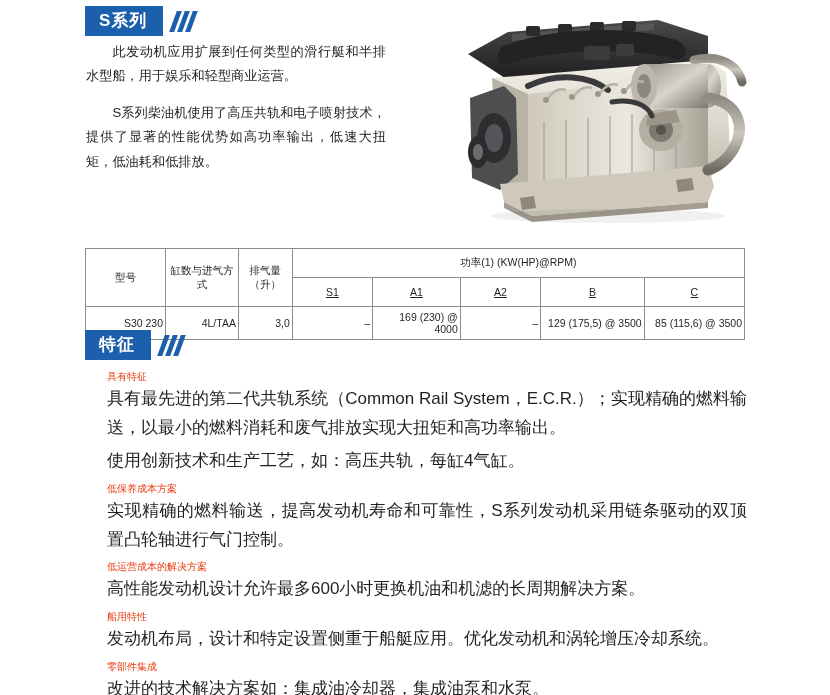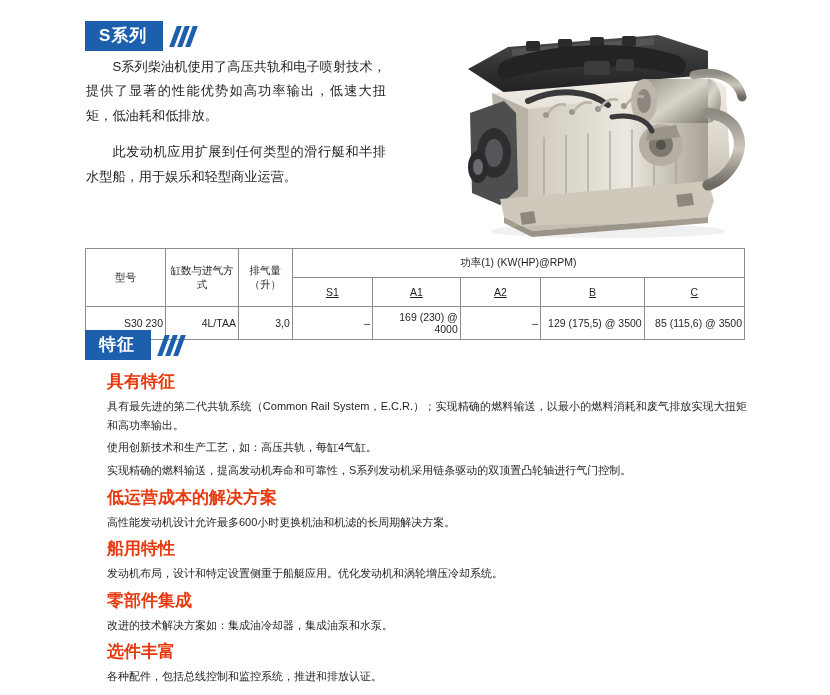--- a/index.html
+++ b/index.html
@@ -51,21 +51,20 @@
   .banner-stripes i:nth-child(2) { opacity: 1; }
   .banner-stripes i:nth-child(3) { opacity: 1; }
 
   
   .top {
     position: absolute;
     left: 0;
     top: 0;
     width: 830px;
     height: 235px;
-    margin-top: 15px;
   }
   .top .banner {
     position: absolute;
     left: 85px;
     top: 6px;
   }
   .intro {
     position: absolute;
     left: 86px;
     top: 40px;
@@ -131,27 +130,26 @@
     position: absolute;
     left: 107px;
     top: 38px;
     width: 640px;
     font-size: 12.4px;
     line-height: 1.62;
   }
   .feature-item { margin-bottom: 4px; }
   .feature-title {
     color: #e8380d;
-    font-size: 17px;
+    font-size: 10px;
     line-height: 1.7;
-    font-weight: bold;
   }
   .feature-body {
     color: #231f20;
-    font-size: 11px;
+    font-size: 17px;
     line-height: 1.7;
     text-align: justify;
   }
 </style>
 </head>
 <body>
 
 <div class="page">
 
   <div class="top">
@@ -159,22 +157,22 @@
     <div class="banner">
       <div class="banner-box">S系列</div>
       <div class="banner-stripes">
         <i></i>
           <i></i>
           <i></i>
       </div>
     </div>
 
     <div class="intro">
+      <p>此发动机应用扩展到任何类型的滑行艇和半排水型船，用于娱乐和轻型商业运营。</p>
       <p>S系列柴油机使用了高压共轨和电子喷射技术，提供了显著的性能优势如高功率输出，低速大扭矩，低油耗和低排放。</p>
-      <p>此发动机应用扩展到任何类型的滑行艇和半排水型船，用于娱乐和轻型商业运营。</p>
     </div>
 
     <div class="engine-wrap">
       <svg width="380" height="228" viewBox="0 0 380 228" xmlns="http://www.w3.org/2000/svg">
         <defs>
           <linearGradient id="blockGrad" x1="0" y1="0" x2="0" y2="1">
             <stop offset="0%" stop-color="#f2efe8"></stop>
             <stop offset="45%" stop-color="#ddd8cd"></stop>
             <stop offset="100%" stop-color="#b7b1a4"></stop>
           </linearGradient>
@@ -323,20 +321,21 @@
 
     <div class="feature-list">
       <div class="feature-item">
         <div class="feature-title">具有特征</div>
         <div class="feature-body">具有最先进的第二代共轨系统（Common Rail System，E.C.R.）；实现精确的燃料输送，以最小的燃料消耗和废气排放实现大扭矩和高功率输出。</div>
       </div>
       <div class="feature-item">
         <div class="feature-body">使用创新技术和生产工艺，如：高压共轨，每缸4气缸。</div>
       </div>
       <div class="feature-item">
+        <div class="feature-title">低保养成本方案</div>
         <div class="feature-body">实现精确的燃料输送，提高发动机寿命和可靠性，S系列发动机采用链条驱动的双顶置凸轮轴进行气门控制。</div>
       </div>
       <div class="feature-item">
         <div class="feature-title">低运营成本的解决方案</div>
         <div class="feature-body">高性能发动机设计允许最多600小时更换机油和机滤的长周期解决方案。</div>
       </div>
       <div class="feature-item">
         <div class="feature-title">船用特性</div>
         <div class="feature-body">发动机布局，设计和特定设置侧重于船艇应用。优化发动机和涡轮增压冷却系统。</div>
       </div>

